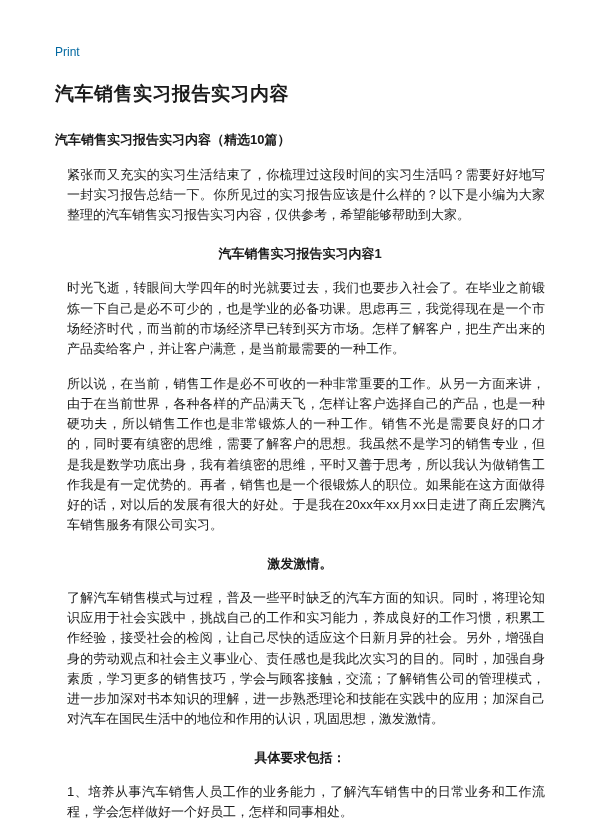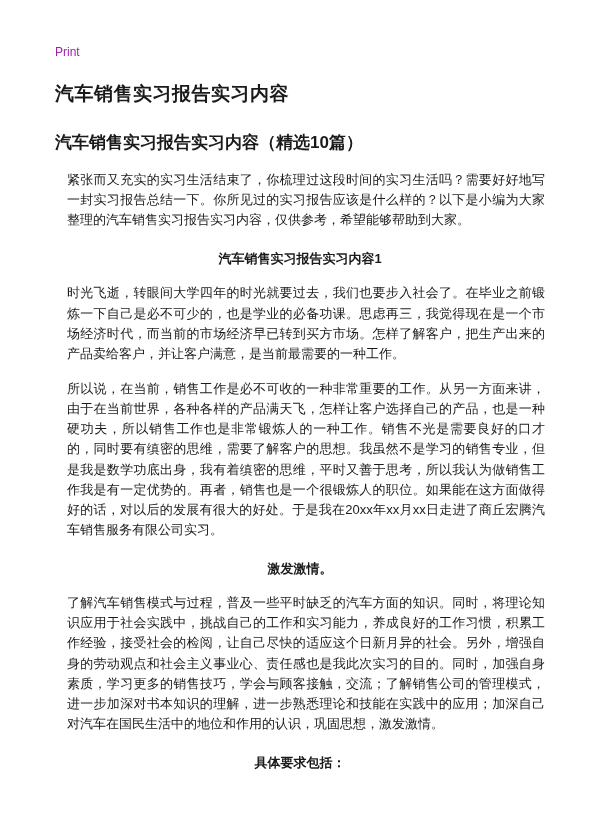--- a/index.html
+++ b/index.html
@@ -16,33 +16,33 @@
   }
   .doc {
     box-sizing: border-box;
     width: 600px;
     min-height: 828px;
     padding: 42px 55px 40px 55px;
     background: #ffffff;
   }
   .print-link {
     font-size: 12px;
-    color: #a21caf;
+    color: #0369a1;
     margin: 0 0 22px 0;
     cursor: pointer;
     display: inline-block;
   }
   .doc-title {
     font-size: 19px;
     font-weight: bold;
     margin: 0 0 24px 0;
     letter-spacing: 0.5px;
   }
   .doc-subtitle {
-    font-size: 17px;
+    font-size: 13px;
     font-weight: bold;
     margin: 0 0 16px 0;
   }
   .para {
     font-size: 13px;
     line-height: 1.55;
     text-align: justify;
     margin: 0 0 15px 12px;
   }
   .heading {
@@ -70,16 +70,17 @@
   <p class="para">时光飞逝，转眼间大学四年的时光就要过去，我们也要步入社会了。在毕业之前锻炼一下自己是必不可少的，也是学业的必备功课。思虑再三，我觉得现在是一个市场经济时代，而当前的市场经济早已转到买方市场。怎样了解客户，把生产出来的产品卖给客户，并让客户满意，是当前最需要的一种工作。</p>
 
   <p class="para">所以说，在当前，销售工作是必不可收的一种非常重要的工作。从另一方面来讲，由于在当前世界，各种各样的产品满天飞，怎样让客户选择自己的产品，也是一种硬功夫，所以销售工作也是非常锻炼人的一种工作。销售不光是需要良好的口才的，同时要有缜密的思维，需要了解客户的思想。我虽然不是学习的销售专业，但是我是数学功底出身，我有着缜密的思维，平时又善于思考，所以我认为做销售工作我是有一定优势的。再者，销售也是一个很锻炼人的职位。如果能在这方面做得好的话，对以后的发展有很大的好处。于是我在20xx年xx月xx日走进了商丘宏腾汽车销售服务有限公司实习。</p>
 
   <h2 class="heading">激发激情。</h2>
 
   <p class="para">了解汽车销售模式与过程，普及一些平时缺乏的汽车方面的知识。同时，将理论知识应用于社会实践中，挑战自己的工作和实习能力，养成良好的工作习惯，积累工作经验，接受社会的检阅，让自己尽快的适应这个日新月异的社会。另外，增强自身的劳动观点和社会主义事业心、责任感也是我此次实习的目的。同时，加强自身素质，学习更多的销售技巧，学会与顾客接触，交流；了解销售公司的管理模式，进一步加深对书本知识的理解，进一步熟悉理论和技能在实践中的应用；加深自己对汽车在国民生活中的地位和作用的认识，巩固思想，激发激情。</p>
 
   <h2 class="heading">具体要求包括：</h2>
 
+  <p class="para">1、培养从事汽车销售人员工作的业务能力，了解汽车销售中的日常业务和工作流程，学会怎样做好一个好员工，怎样和同事相处。</p>
 
   
 
 </div>
 
 </body></html>

